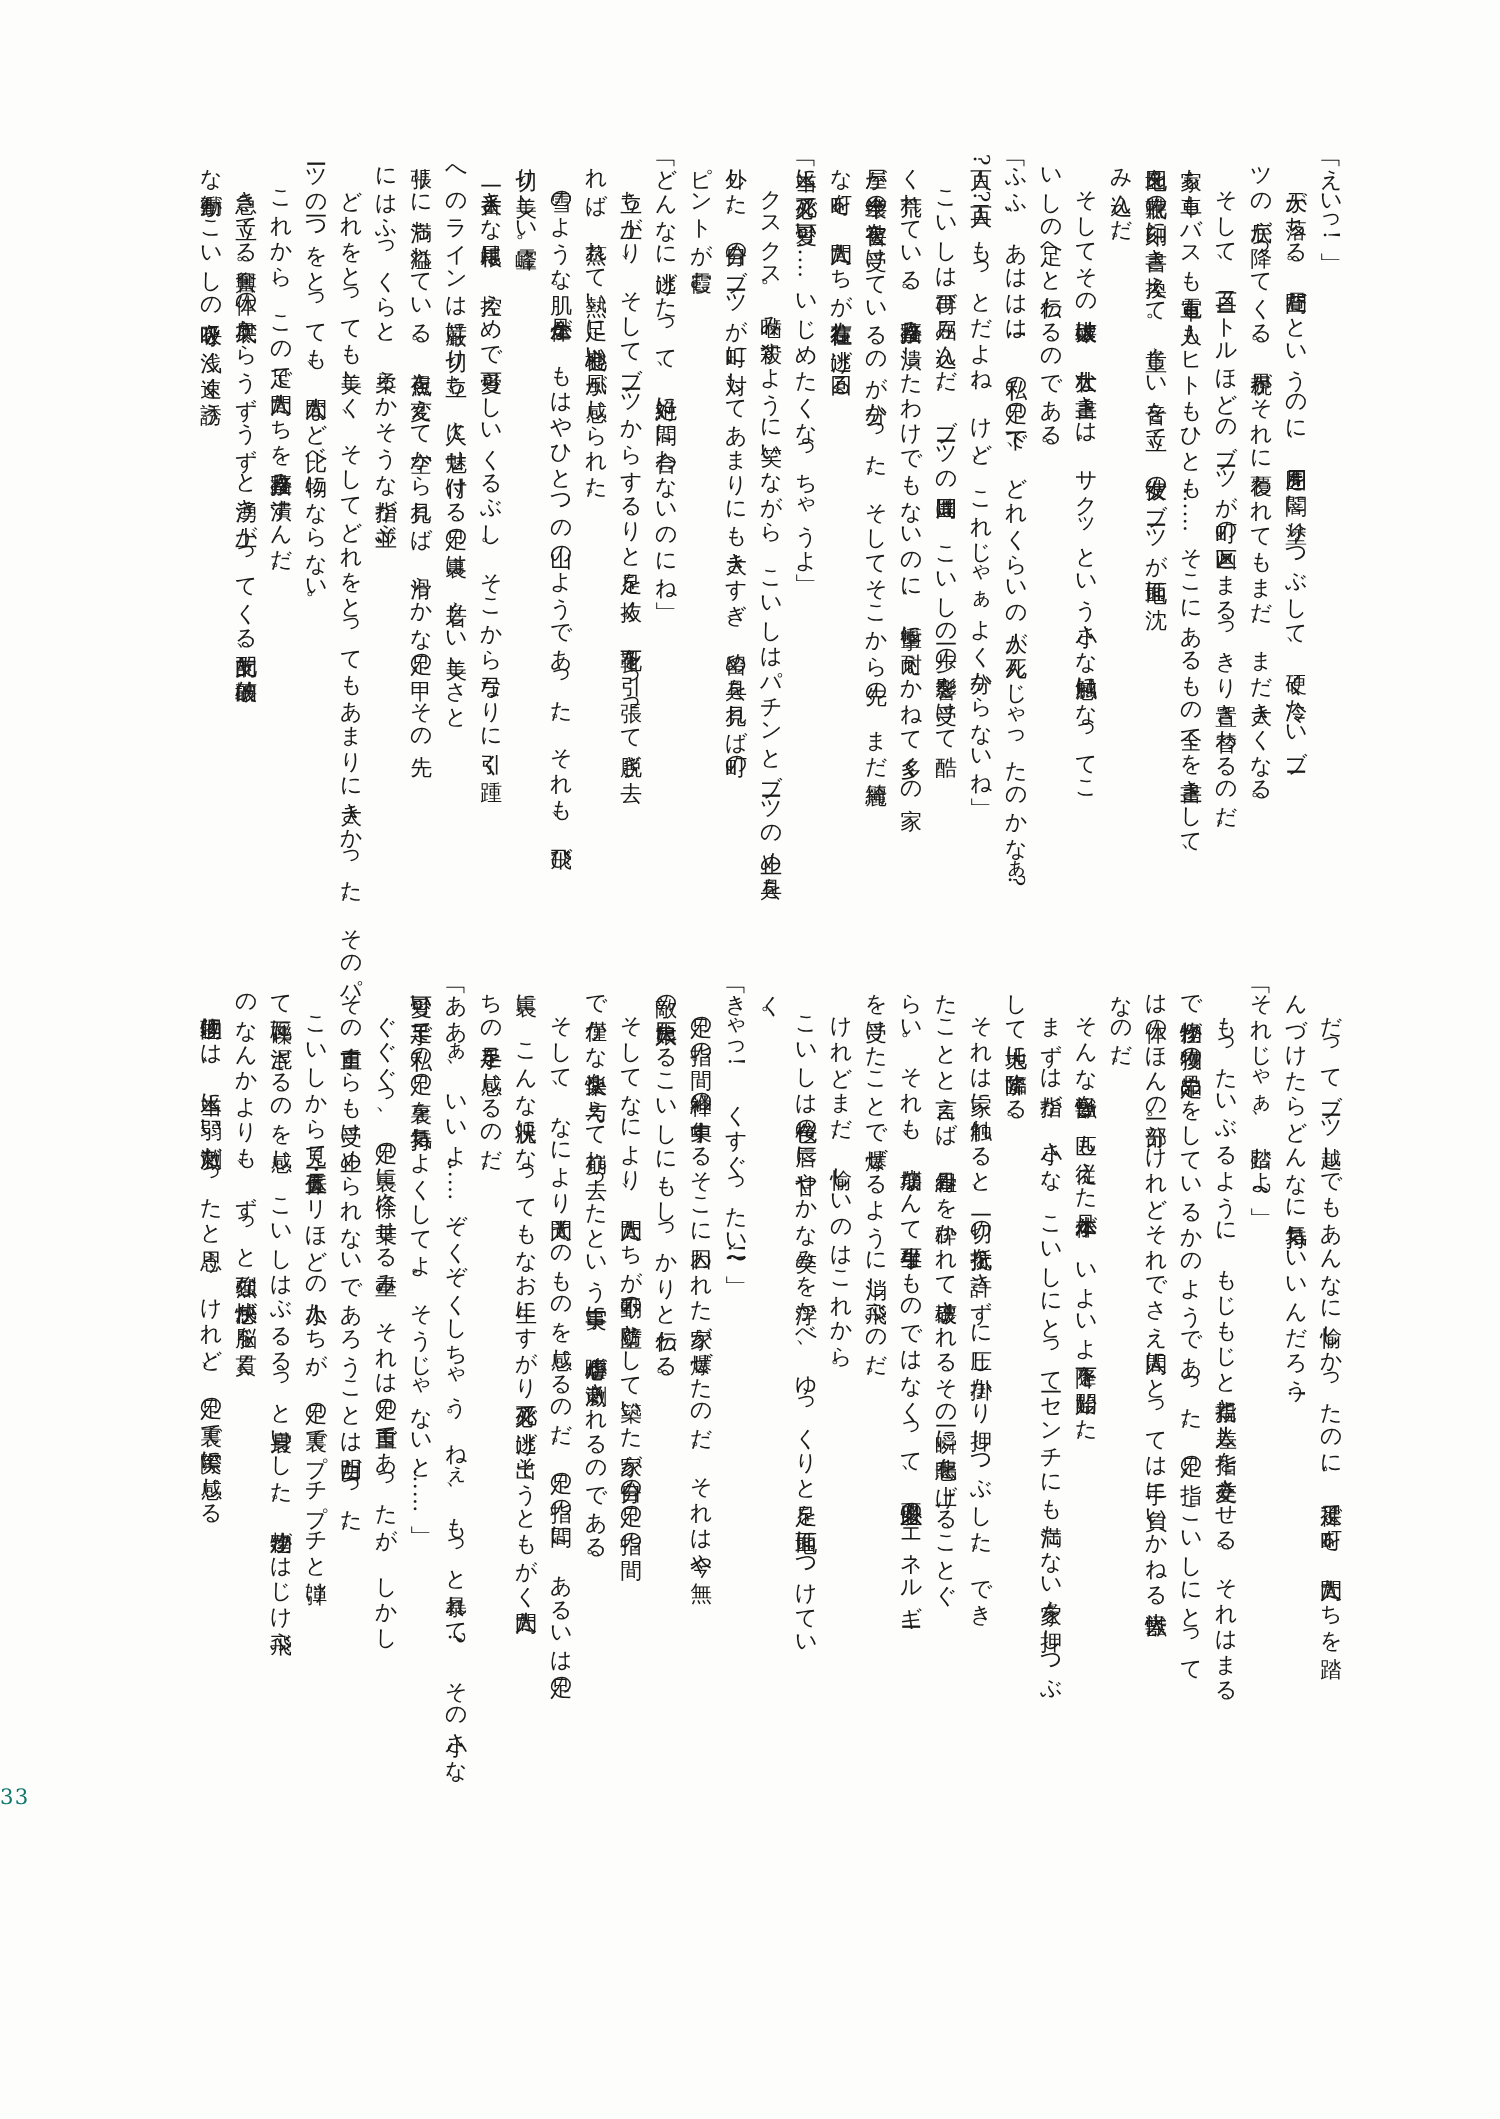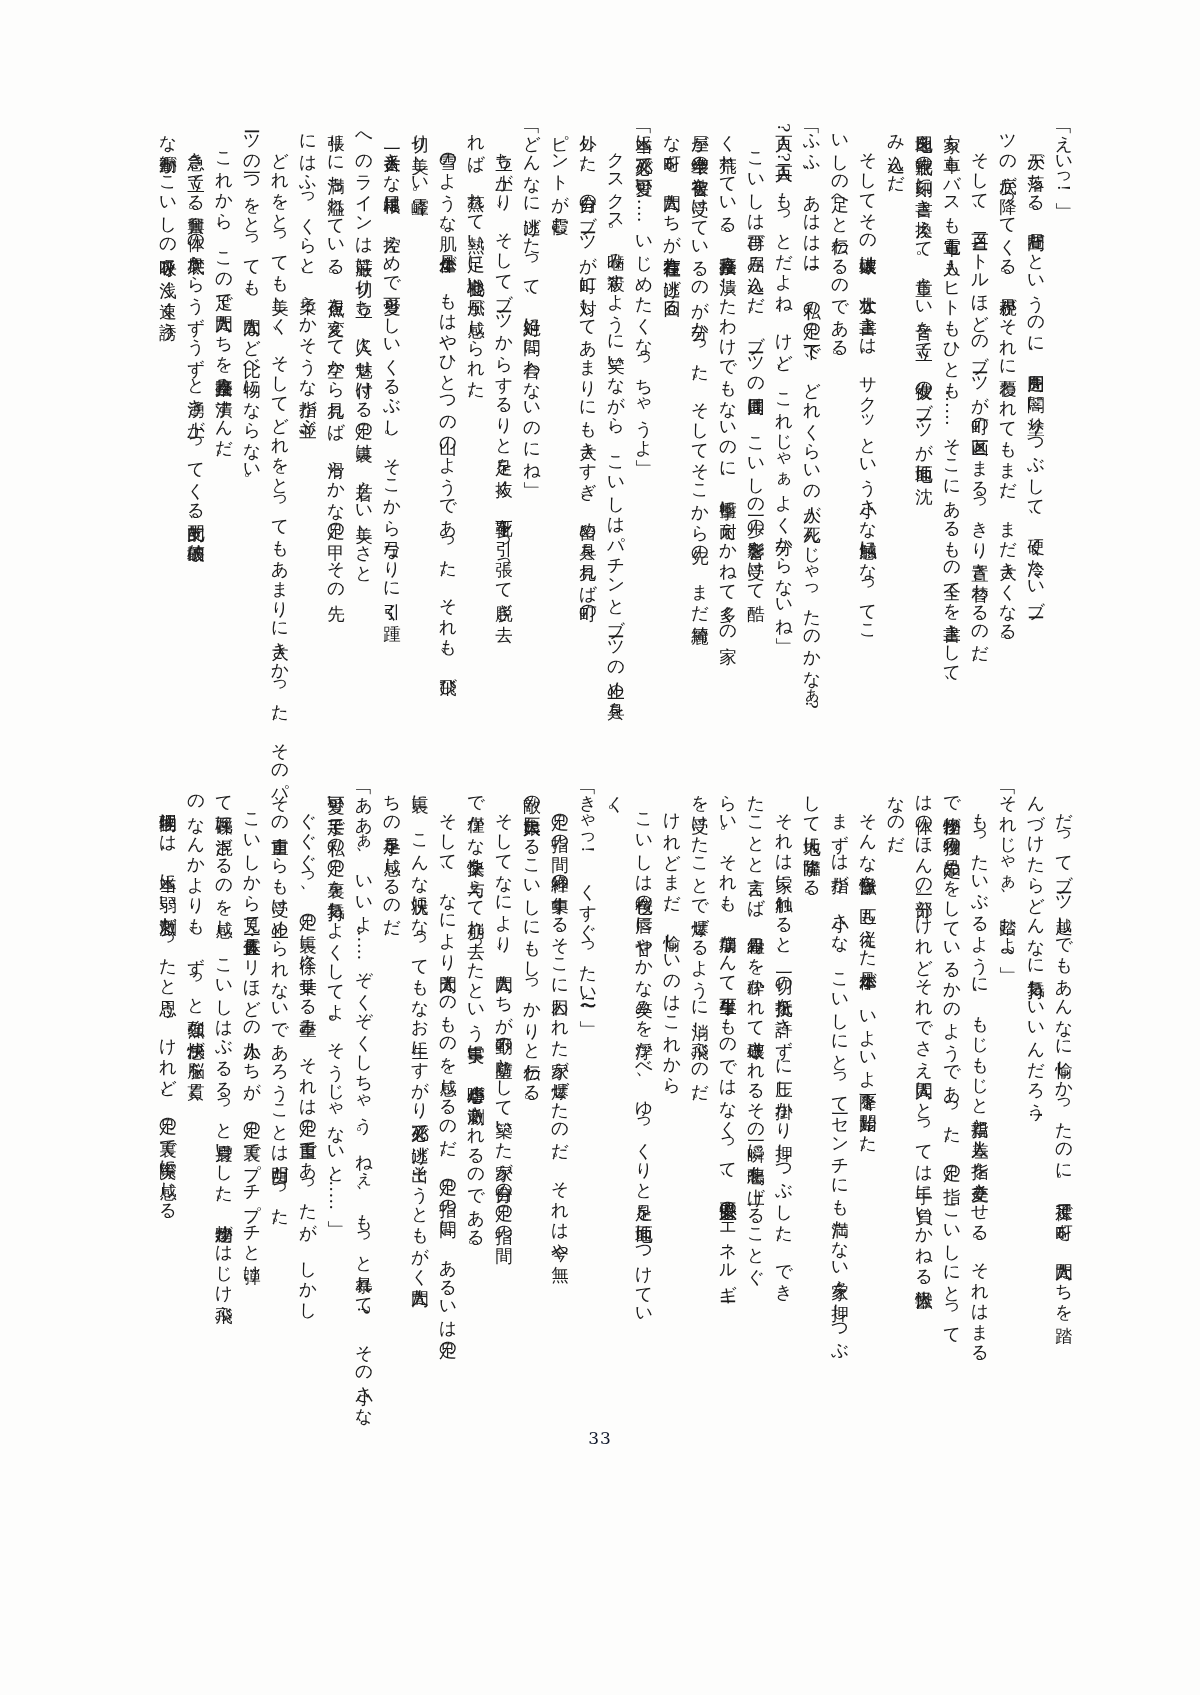--- a/index.html
+++ b/index.html
@@ -30,24 +30,24 @@
     letter-spacing:0.5px;
     white-space:nowrap;
     color:#1b1b1b;
   }
   #block-top{ top:122px;  height:655px; }
   #block-bottom{ top:783px; height:668px; }
   .page-number{
     position:absolute;
     left:0; right:0;
     top:1428px;
-    text-align:center;
+    text-align:left;
     font-size:17px;
     letter-spacing:1px;
-    color:#0f172a;
+    color:#0f766e;
   }
 </style>
 </head>
 <body>
 
 <div class="page">
   <div class="text-block" id="block-top">
       <p class="line">「えいっ!」</p>
       <p class="line">　天が落ちる。昼間だというのに、周囲を闇に塗りつぶして、硬く冷たいブー</p>
       <p class="line">ツの底が降ってくる。視界がそれに覆われてもまだ、まだ大きくなる。</p>

